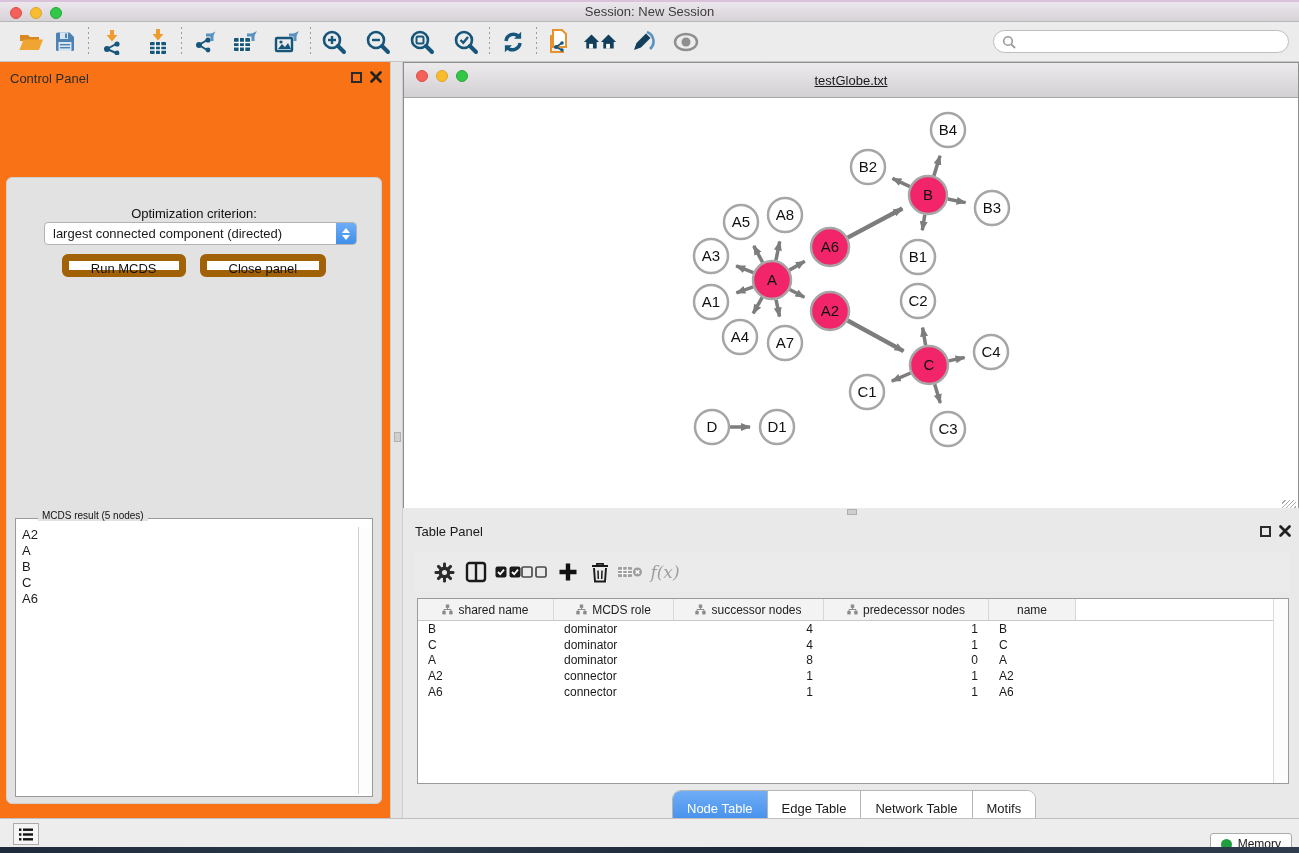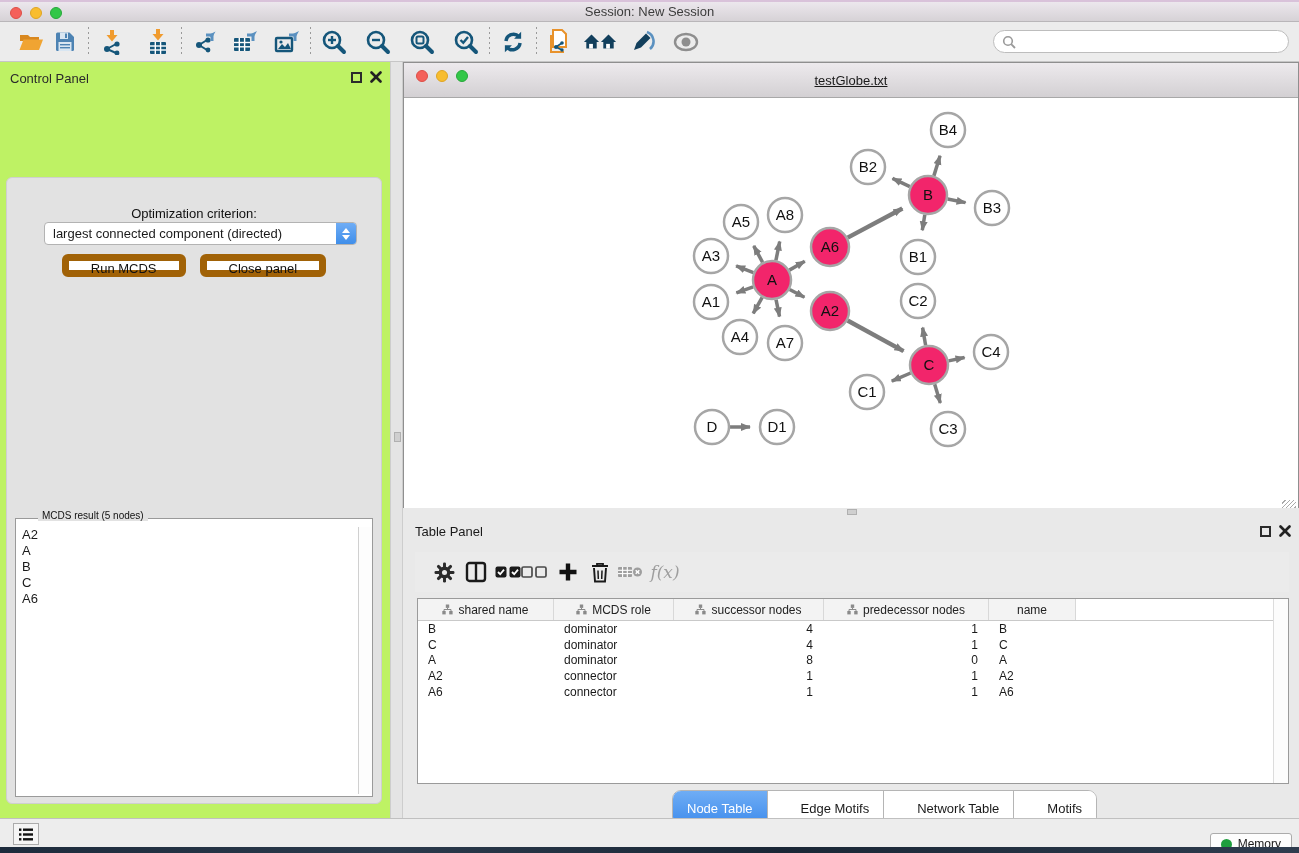--- a/index.html
+++ b/index.html
@@ -20,21 +20,21 @@
   
   .toolbar { position:absolute; left:0; top:22px; width:1299px; height:40px; background:#ececec;
     border-bottom:1px solid #c6c6c6; display:flex; align-items:center; padding:0 10px 0 14px; }
   .tb { display:flex; align-items:center; justify-content:center; width:34px; height:32px; cursor:pointer; }
   .tsep { width:1px; height:30px; margin:0 6px; background-image:repeating-linear-gradient(#9a9a9a 0 2px, transparent 2px 5px); }
   .searchbox { margin-left:auto; width:296px; height:23px; background:#fff; border:1px solid #bdbdbd; border-radius:12px;
     display:flex; align-items:center; padding:0 8px; }
   .searchbox input { border:none; outline:none; flex:1; font-size:12px; font-family:"Liberation Sans",sans-serif; background:transparent; }
 
   
-  .control-panel { position:absolute; left:0; top:62px; width:390px; height:756px; background:#bef264; }
+  .control-panel { position:absolute; left:0; top:62px; width:390px; height:756px; background:#f97316; }
   .cp-header { position:relative; height:32px; display:flex; align-items:center; padding:0 10px; }
   .cp-title { font-size:13px; color:#2b2b2b; }
   .win-icons { position:absolute; right:8px; top:9px; display:flex; gap:8px; align-items:center; }
   .float-ic { width:11px; height:11px; border:2px solid #2b2b2b; cursor:pointer; }
   .close-ic { cursor:pointer; }
   .cp-body { position:absolute; left:6px; top:115px; right:8px; bottom:14px; background:#e2e2e2;
     border:1px solid #cfcfcf; border-radius:6px; }
   .cp-tabs { position:absolute; left:78px; top:96px; display:flex; z-index:2; }
   .cp-tab { height:21px; padding:0 15px; background:#fff; border:1px solid #bdbdbd; border-left:none;
     display:flex; align-items:center; font-size:13px; cursor:pointer; }
@@ -94,21 +94,21 @@
     border-right:1px solid #d8d8d8; height:100%; cursor:pointer; }
   .dt-hfill { flex:1; background:#fff; }
   .c0{width:136px}.c1{width:120px}.c2{width:150px}.c3{width:165px}.c4{width:87px}
   .dt-row { display:flex; height:15.7px; font-size:12px; align-items:center; }
   .dt-cell { height:100%; display:flex; align-items:center; }
   .dt-cell.left { padding-left:10px; }
   .dt-cell.right { justify-content:flex-end; padding-right:11px; }
   .dt-scroll { position:absolute; right:0; top:0; bottom:0; width:15px; border-left:1px solid #dcdcdc; background:#fcfcfc; }
 
   .tp-tabs { position:absolute; left:269px; top:274px; display:flex; height:36px;
-    border:1px solid #b5b5b5; border-radius:9px; overflow:hidden; background:#fff;gap:19px; }
+    border:1px solid #b5b5b5; border-radius:9px; overflow:hidden; background:#fff; }
   .tp-tab { display:flex; align-items:center; justify-content:center; padding:0 14px; font-size:13px;
     border-right:1px solid #b5b5b5; background:#fff; cursor:pointer; }
   .tp-tab:last-child { border-right:none; }
   .tp-tab.active { background:linear-gradient(#6fadf5,#3f8cec); color:#fff; }
 
   
   .statusbar { position:absolute; left:0; top:818px; width:1299px; height:29px; background:#ededed; border-top:1px solid #c0c0c0; }
   .list-btn { position:absolute; left:13px; top:4px; width:26px; height:22px; background:#f5f5f5; border:1px solid #ababab;
     display:flex; align-items:center; justify-content:center; cursor:pointer; }
   .memory-btn { position:absolute; right:7px; top:14px; height:22px; padding:0 10px; background:#fdfdfd; border:1px solid #ababab;
@@ -610,21 +610,21 @@
           <div class="dt-cell c2 right">1</div>
           <div class="dt-cell c3 right">1</div>
           <div class="dt-cell c4 left">A6</div>
         </div>
       </div>
     <div class="dt-scroll"></div>
   </div>
 
   <div class="tp-tabs">
     <div class="tp-tab active">Node Table</div>
-    <div class="tp-tab">Edge Motifs</div>
+    <div class="tp-tab">Edge Table</div>
     <div class="tp-tab">Network Table</div>
     <div class="tp-tab">Motifs</div>
   </div>
 </div>
 
 <div class="statusbar">
   <div class="list-btn">
     <svg width="16" height="15" viewBox="0 0 16 15">
       <g fill="#111">
           <rect x="1" y="1.5" width="2.4" height="2.4"></rect>

